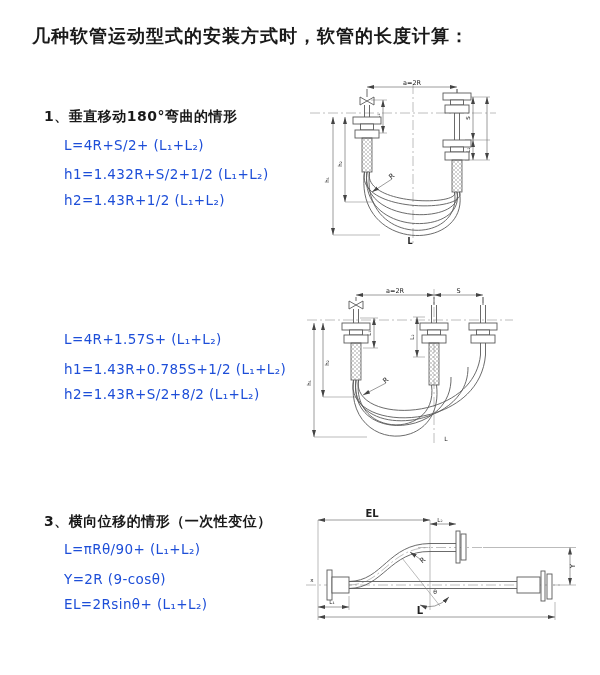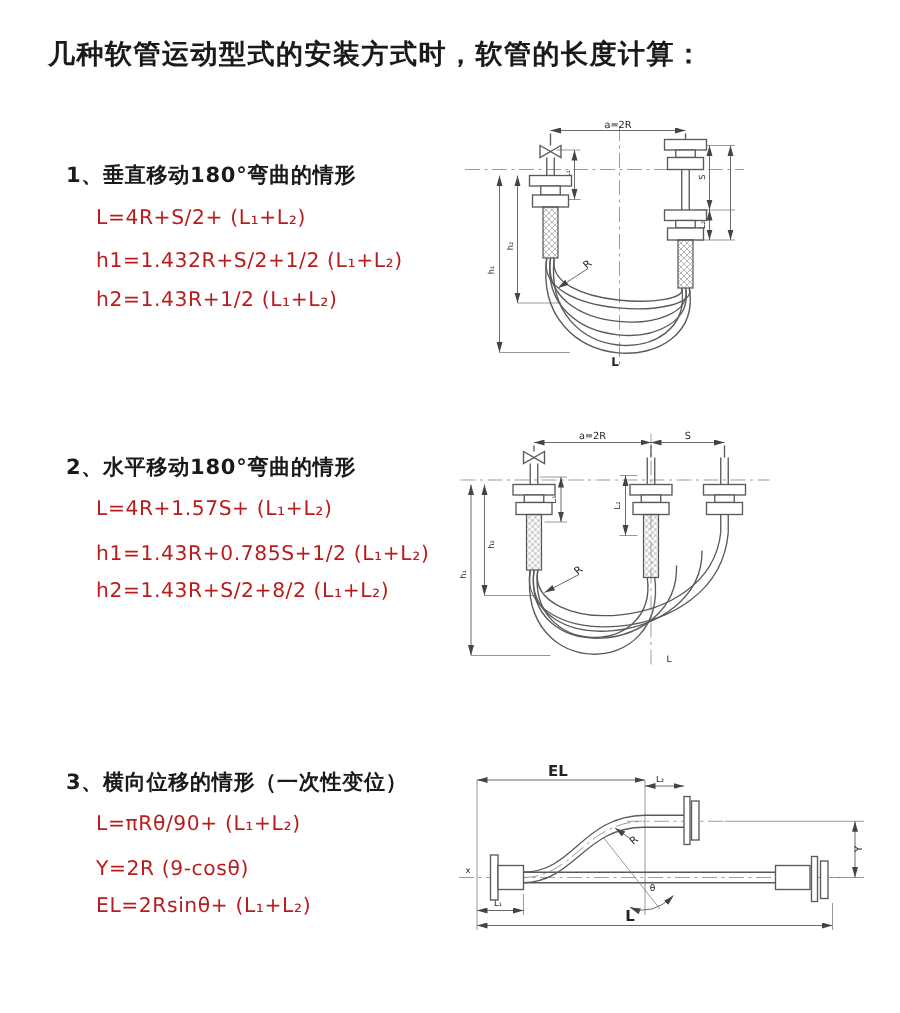--- a/index.html
+++ b/index.html
@@ -1,20 +1,20 @@
 <!DOCTYPE html>
 <html><head>
 <meta charset="utf-8">
 <style>
   html,body{margin:0;padding:0;background:#fff;}
   .page{position:relative;width:600px;height:675px;background:#fff;overflow:hidden;
         font-family:"DejaVu Sans","Liberation Sans",sans-serif;color:#1a1a1a;}
   .title{position:absolute;left:32px;top:24px;font-size:18px;font-weight:bold;letter-spacing:1px;}
   .heading{position:absolute;left:44px;font-size:14px;font-weight:bold;letter-spacing:0.5px;}
-  .formula{position:absolute;left:64px;font-size:13.5px;font-weight:500;letter-spacing:0.4px;color:#b91c1c;}
+  .formula{position:absolute;left:64px;font-size:13.5px;font-weight:500;letter-spacing:0.4px;color:#1d4ed8;}
   .h1p{top:108px}.f10{top:137px}.f11{top:166px}.f12{top:192px}
   .h2p{top:303px}.f20{top:331px}.f21{top:361px}.f22{top:386px}
   .h3p{top:513px}.f30{top:541px}.f31{top:571px}.f32{top:596px}
   svg{position:absolute;overflow:visible;}
   .d1{left:308px;top:80px}.d2{left:305px;top:285px}.d3{left:298px;top:498px}
   .fig{stroke:#5a5a5a;stroke-width:0.9;fill:none;}
   .frect{stroke:#5a5a5a;stroke-width:0.9;fill:#ffffff;}
   .dim{stroke:#666;stroke-width:0.65;fill:none;}
   .thin{stroke:#777;stroke-width:0.5;fill:none;}
   .cl{stroke:#888;stroke-width:0.55;fill:none;stroke-dasharray:10 3 2 3;}
@@ -27,21 +27,20 @@
 
 <div class="page">
 
   <div class="title">几种软管运动型式的安装方式时，软管的长度计算：</div>
 
   <div class="heading h1p">1、垂直移动180°弯曲的情形</div>
   <div class="formula f10">L=4R+S/2+ (L₁+L₂)</div>
   <div class="formula f11">h1=1.432R+S/2+1/2 (L₁+L₂)</div>
   <div class="formula f12">h2=1.43R+1/2 (L₁+L₂)</div>
 
-  <div class="heading h2p">2、水平移动180°弯曲的情形</div>
   <div class="formula f20">L=4R+1.57S+ (L₁+L₂)</div>
   <div class="formula f21">h1=1.43R+0.785S+1/2 (L₁+L₂)</div>
   <div class="formula f22">h2=1.43R+S/2+8/2 (L₁+L₂)</div>
 
   <div class="heading h3p">3、横向位移的情形（一次性变位）</div>
   <div class="formula f30">L=πRθ/90+ (L₁+L₂)</div>
   <div class="formula f31">Y=2R (9-cosθ)</div>
   <div class="formula f32">EL=2Rsinθ+ (L₁+L₂)</div>
 
   <svg class="d1" width="200" height="170" viewBox="0 0 200 170">

